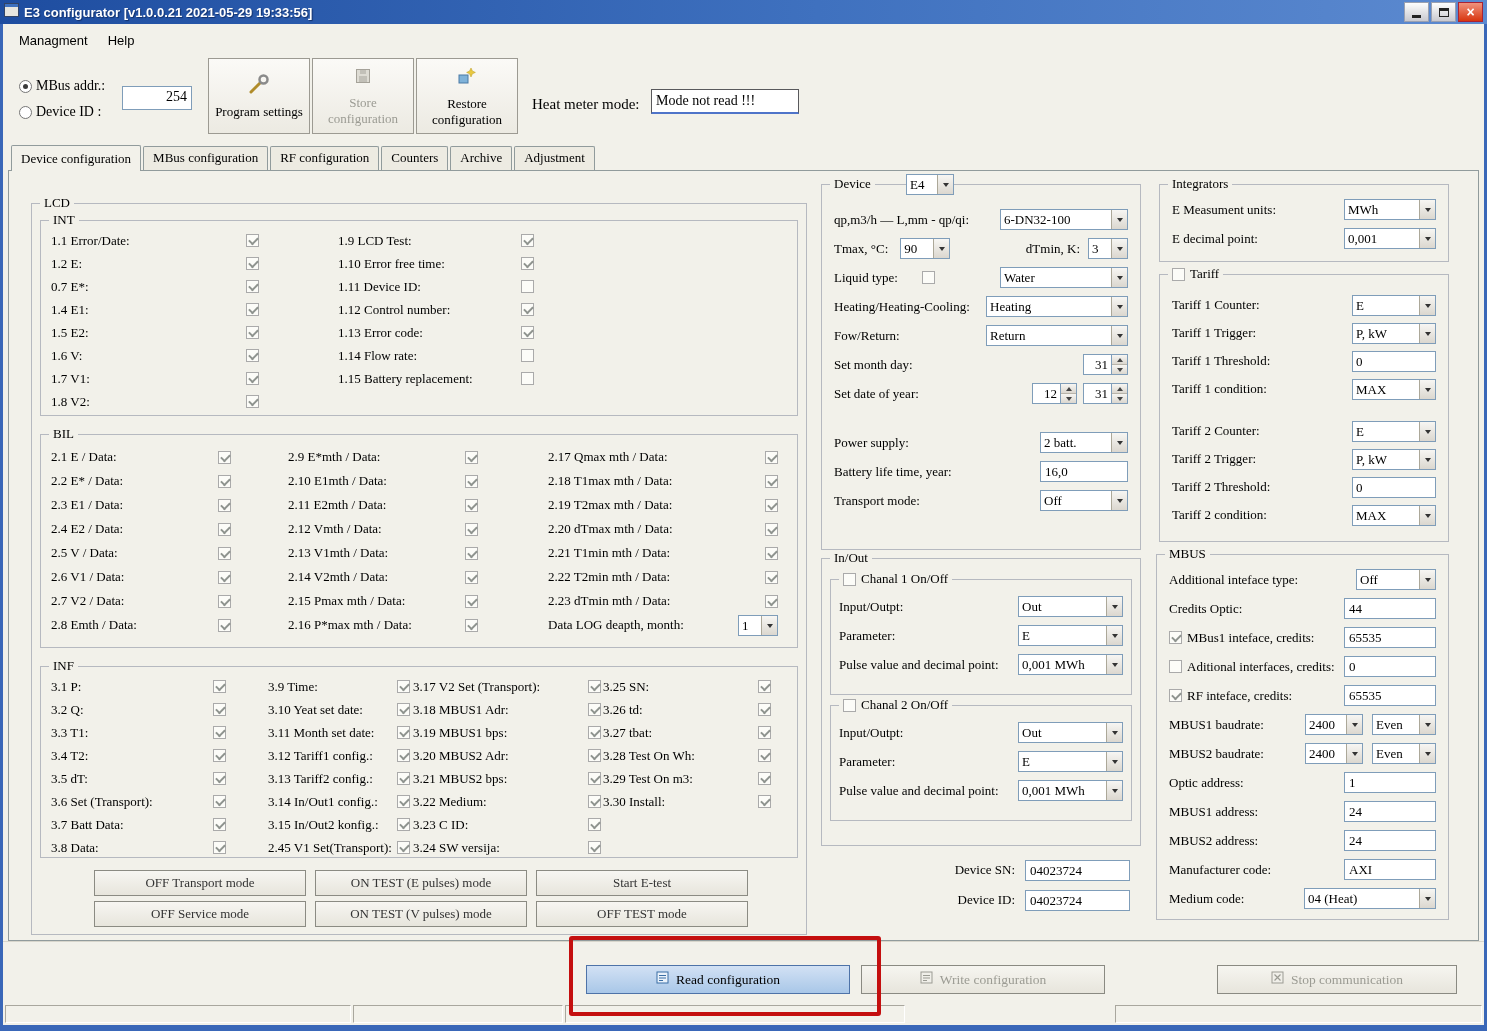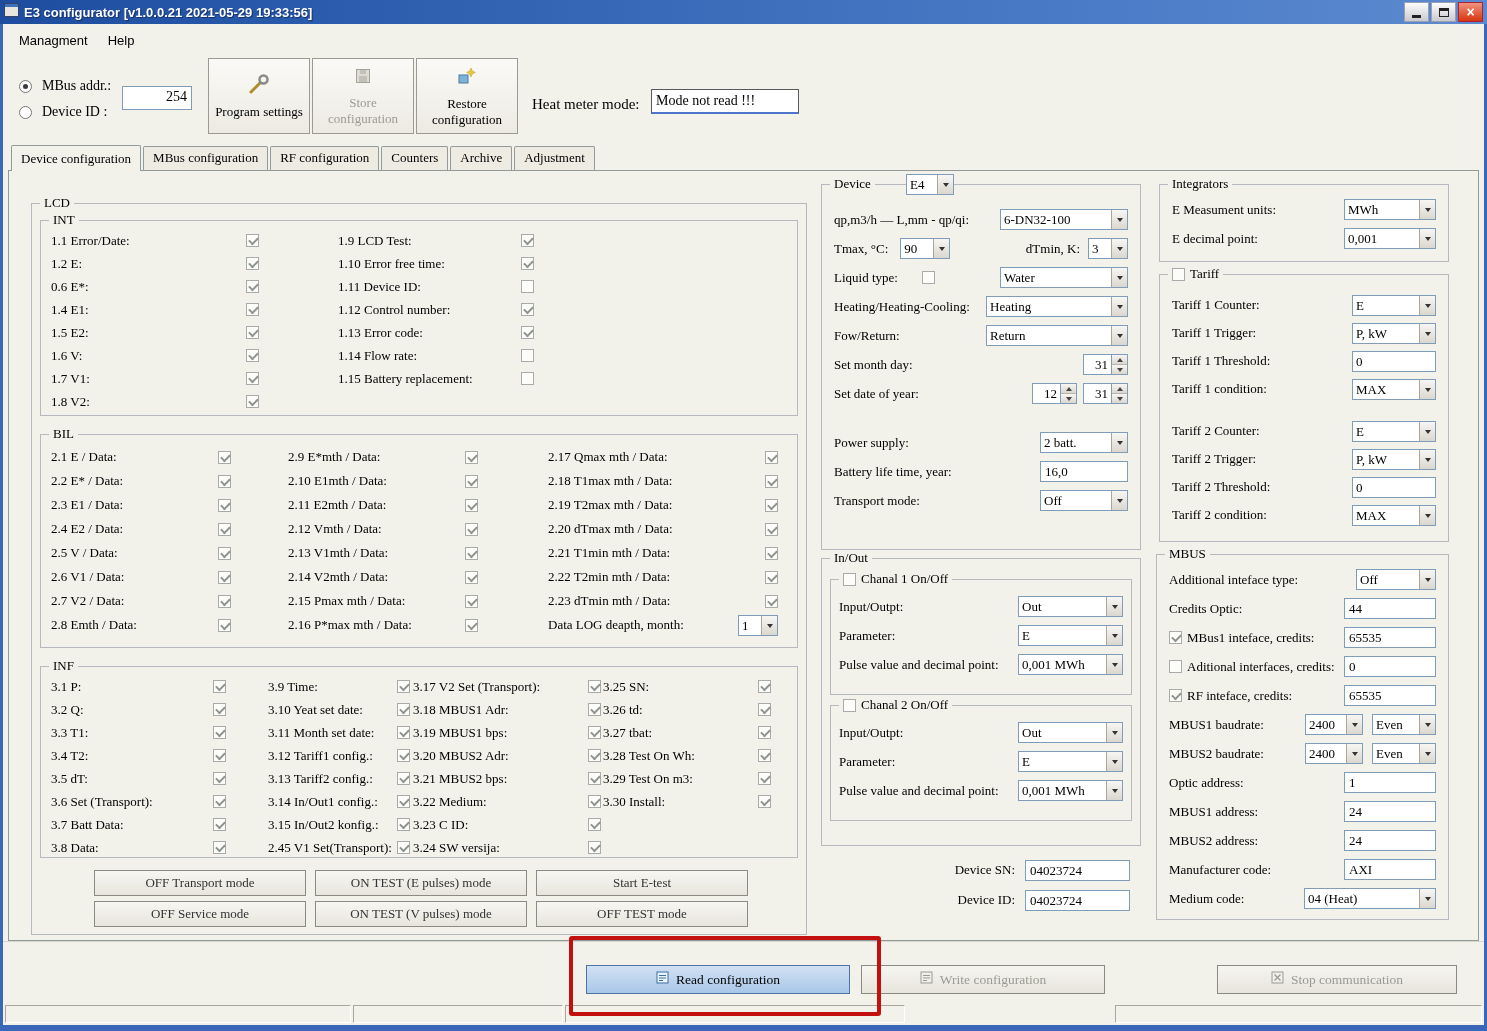--- a/index.html
+++ b/index.html
@@ -23,21 +23,21 @@
   .edge { position:absolute; background:#3a67b8; z-index:9; }
   .edge-l { left:0; top:24px; bottom:0; width:3px; }
   .edge-r { right:0; top:24px; bottom:0; width:3px; }
   .edge-b { left:0; right:0; bottom:0; height:6px; }
 
   
   .menubar { position:absolute; top:24px; left:3px; right:3px; height:32px; font-family:"Liberation Sans", sans-serif;
     font-size:13px; display:flex; align-items:center; padding-left:6px; }
   .menu-item { padding:5px 10px; cursor:default; }
   .toolbar { position:absolute; top:56px; left:3px; right:3px; height:90px; }
-  .radio-row { position:absolute; display:flex; align-items:center; gap:10px; }
+  .radio-row { position:absolute; display:flex; align-items:center; gap:4px; }
   .radio { width:13px; height:13px; border:1px solid #767676; border-radius:50%; background:#fff; position:relative; flex:none; }
   .radio.checked::after { content:""; position:absolute; left:3px; top:3px; width:5px; height:5px; border-radius:50%; background:#3b3b3b; }
   .tbox { border:1px solid #7f9db9; background:#fff; height:21px; padding:2px 4px 0; white-space:nowrap; overflow:hidden; }
   .addr-input { position:absolute; left:119px; top:30px; width:70px; height:24px; text-align:right; font-size:14px; }
   .bigbtn { position:absolute; top:2px; width:102px; height:76px; border:1px solid #9c9a92;
     background:linear-gradient(#fbfaf7,#eceae2); display:flex; flex-direction:column; align-items:center;
     justify-content:center; gap:5px; text-align:center; font:13px "Liberation Serif", serif; cursor:pointer; padding:3px; }
   .bigbtn.disabled { color:#9b9b93; }
   .hm-label { position:absolute; left:529px; top:40px; font-size:15px; white-space:nowrap; }
   .hm-input { position:absolute; left:648px; top:33px; width:148px; height:25px; font-size:14px;
@@ -215,21 +215,21 @@
 
         <div class="cbrow">
             <span class="lbl">1.1 Error/Date:</span>
             <span class="cb checked"></span>
           </div>
             <div class="cbrow">
             <span class="lbl">1.2 E:</span>
             <span class="cb checked"></span>
           </div>
             <div class="cbrow">
-            <span class="lbl">0.6 E*:</span>
+            <span class="lbl">0.7 E*:</span>
             <span class="cb checked"></span>
           </div>
             <div class="cbrow">
             <span class="lbl">1.4 E1:</span>
             <span class="cb checked"></span>
           </div>
             <div class="cbrow">
             <span class="lbl">1.5 E2:</span>
             <span class="cb checked"></span>
           </div>

